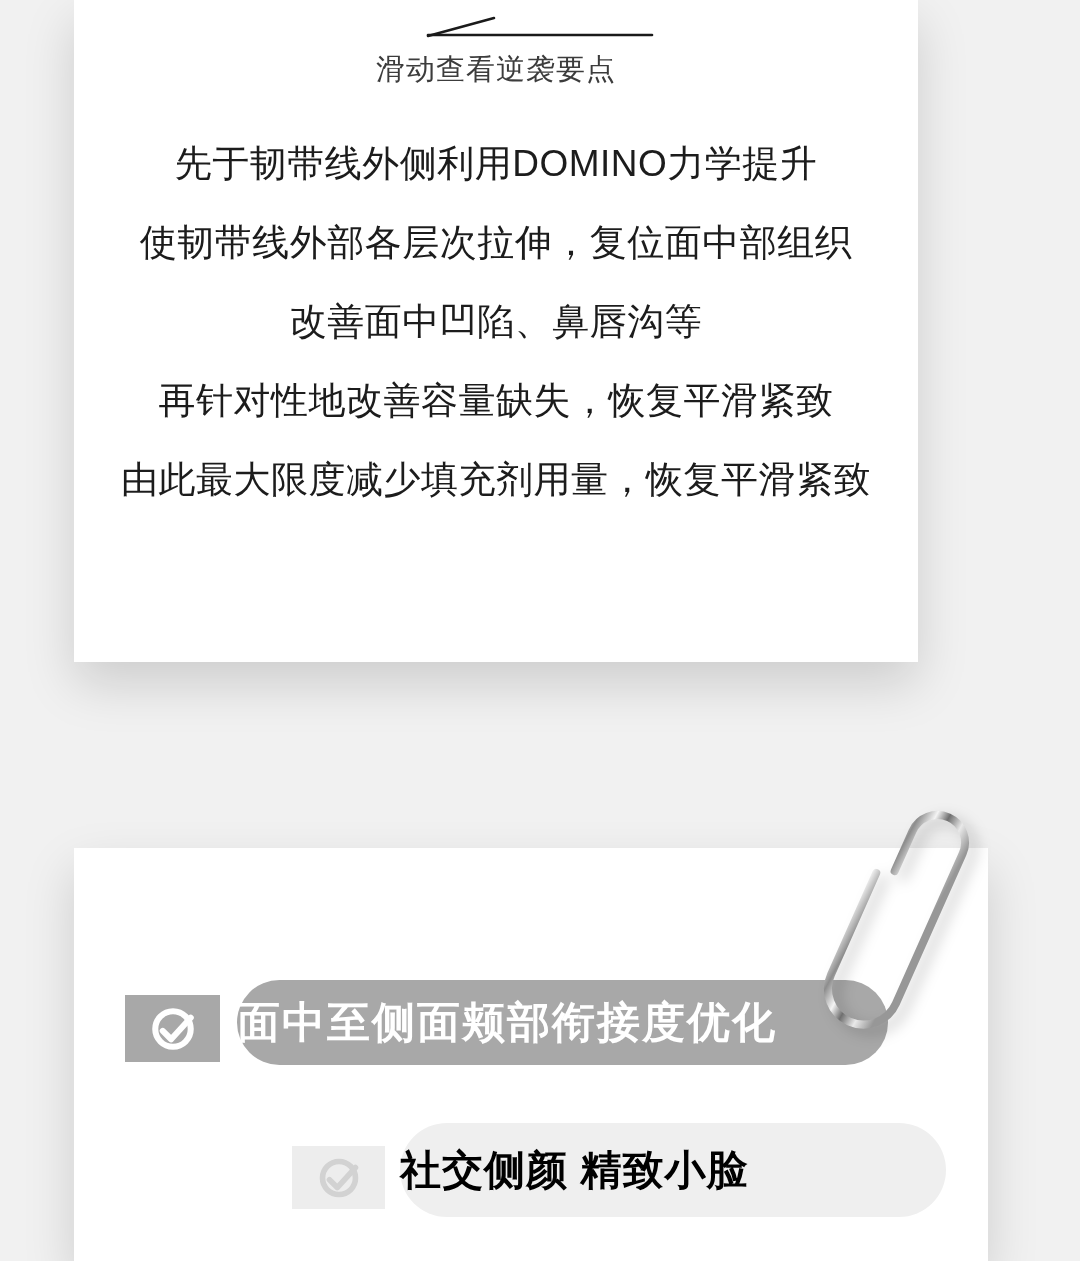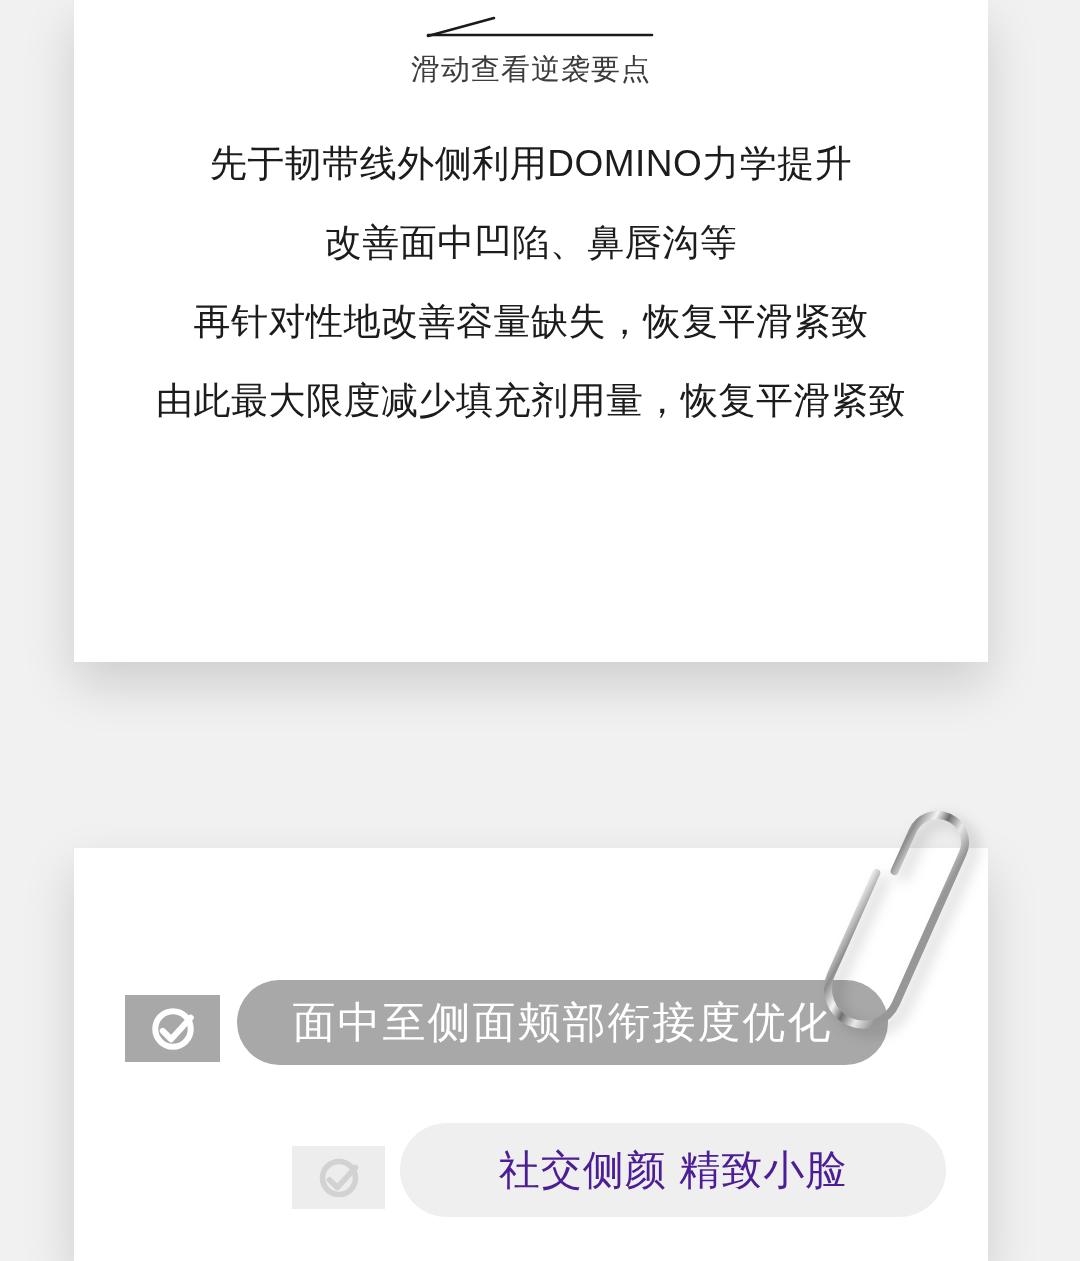--- a/index.html
+++ b/index.html
@@ -7,21 +7,21 @@
     width:1080px;height:1261px;
     background:#f1f1f1;
     overflow:hidden;position:relative;
     font-family:"Liberation Sans","DejaVu Sans",sans-serif;
   }
   .page{position:absolute;inset:0;}
   .card{
     position:absolute;background:#ffffff;
     box-shadow:0 22px 48px rgba(0,0,0,0.15);
   }
-  .card-top{left:74px;top:0;width:914px;height:662px;}
+  .card-top{left:74px;top:0;width:844px;height:662px;}
   .card-bottom{left:74px;top:848px;width:914px;height:413px;}
 
   .swipe-arrow{position:absolute;left:348px;top:12px;}
   .swipe-hint{
     position:absolute;left:0;top:50px;width:100%;
     text-align:center;font-size:29px;color:#3c3c3c;
     letter-spacing:1px;
   }
   .key-points{
     position:absolute;left:0;top:124px;width:100%;
@@ -30,30 +30,30 @@
   }
   .key-points .line{white-space:nowrap;}
 
   .check-badge{
     position:absolute;display:flex;align-items:center;justify-content:center;
   }
   .badge-strong{left:51px;top:147px;width:95px;height:67px;background:#a8a8a8;}
   .badge-light{left:218px;top:298px;width:93px;height:63px;background:#ededed;}
 
   .pill{
-    position:absolute;text-align:center;font-weight:normal;white-space:nowrap;
+    position:absolute;text-align:left;font-weight:bold;white-space:nowrap;
   }
   .pill-strong{
     left:163px;top:132px;width:651px;height:85px;line-height:85px;
     border-radius:43px;background:#a8a8a8;color:#ffffff;
     font-size:43px;letter-spacing:2px;
   }
   .pill-light{
     left:326px;top:275px;width:546px;height:94px;line-height:94px;
-    border-radius:47px;background:#efefef;color:#4c1d95;
+    border-radius:47px;background:#efefef;color:#000000;
     font-size:41px;letter-spacing:1px;
   }
 
   .paperclip{
     position:absolute;left:812px;top:762px;
     filter:drop-shadow(8px 6px 7px rgba(0,0,0,0.18));
   }
 </style>
 </head>
 <body>
@@ -64,20 +64,21 @@
 
     <svg class="swipe-arrow" width="240" height="34" viewBox="0 0 240 34">
       <path d="M 6 23 H 230" stroke="#1a1a1a" stroke-width="2.6" fill="none" stroke-linecap="round"></path>
       <path d="M 6 24 L 72 6" stroke="#1a1a1a" stroke-width="2.6" fill="none" stroke-linecap="round"></path>
     </svg>
 
     <div class="swipe-hint">滑动查看逆袭要点</div>
 
     <div class="key-points">
       <div class="line">先于韧带线外侧利用DOMINO力学提升</div>
+      <div class="line">使韧带线外部各层次拉伸，复位面中部组织</div>
       <div class="line">改善面中凹陷、鼻唇沟等</div>
       <div class="line">再针对性地改善容量缺失，恢复平滑紧致</div>
       <div class="line">由此最大限度减少填充剂用量，恢复平滑紧致</div>
     </div>
   </section>
 
   <section class="card card-bottom">
 
     <div class="check-badge badge-strong">
       <svg width="56" height="56" viewBox="-30 -30 60 60">

